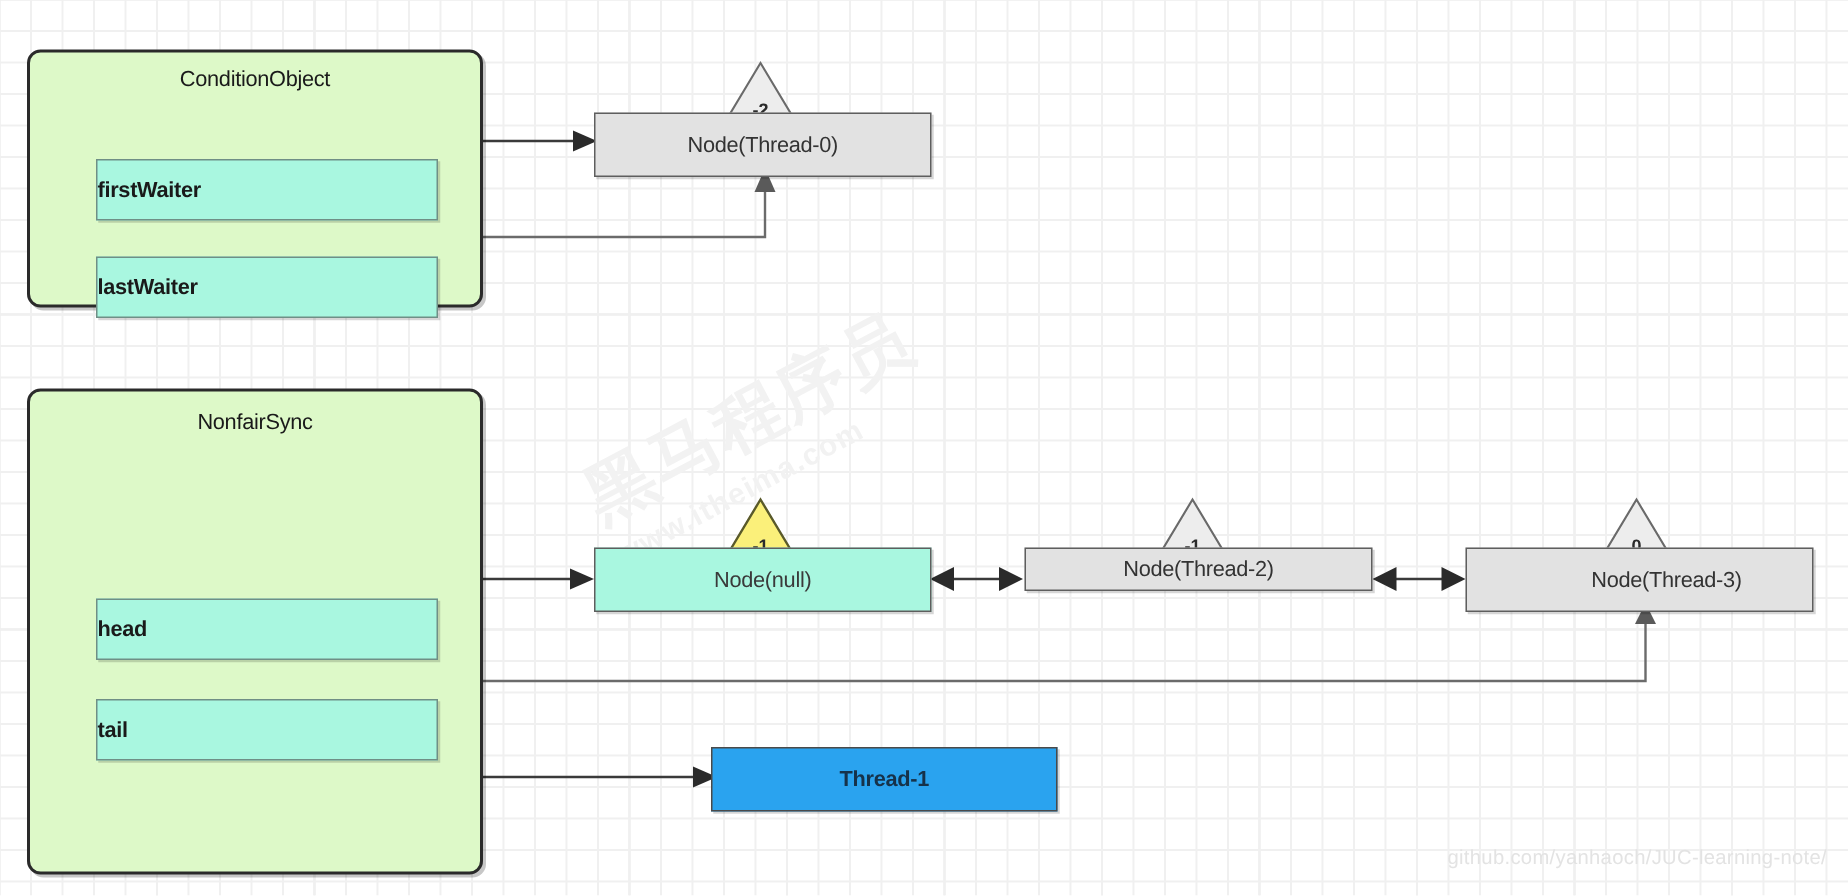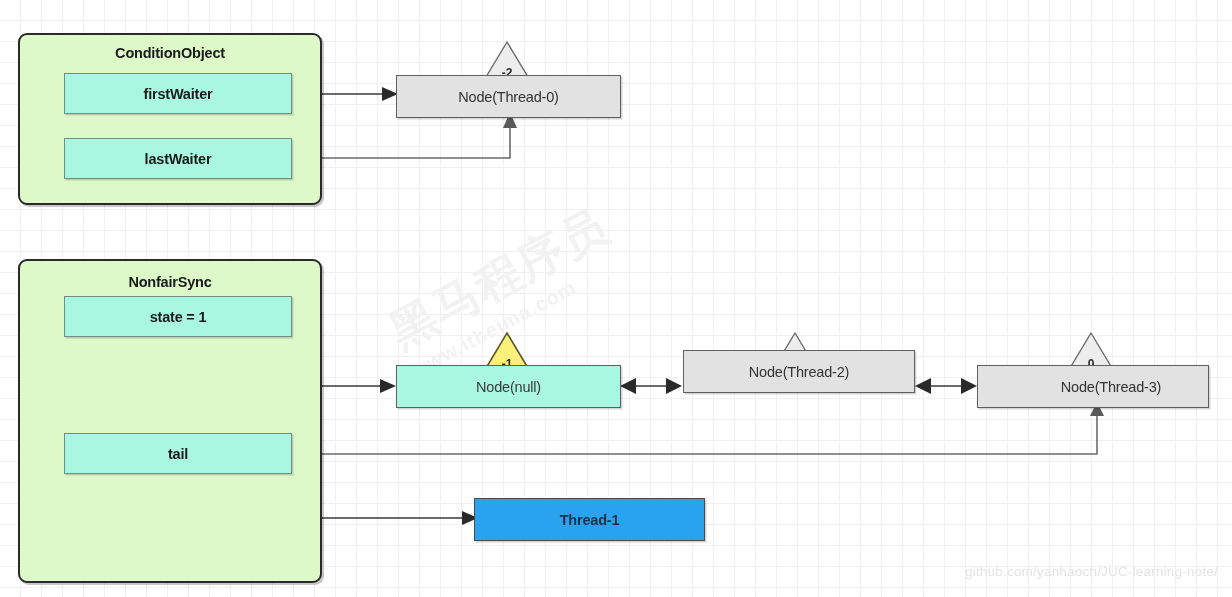--- a/index.html
+++ b/index.html
@@ -59,39 +59,39 @@
     border-radius: 9px;
     box-sizing: border-box;
     box-shadow: 2px 2px 0 rgba(0,0,0,0.22);
   }
   .group-title {
     position: absolute;
     left: 0;
     right: 0;
     text-align: center;
     font-size: 14.5px;
-    font-weight: bold;
+    font-weight: normal;
     color: #1a1a1a;
     letter-spacing: -0.2px;
   }
 
   
   .field {
     position: absolute;
     background: #a9f7e0;
     border: 1px solid #6f8f86;
     box-sizing: border-box;
     display: flex;
     align-items: center;
-    justify-content: center;
     font-size: 14.5px;
     font-weight: bold;
     color: #1a1a1a;
     letter-spacing: -0.2px;
     box-shadow: 1.5px 1.5px 0 rgba(0,0,0,0.16);
+    margin-top: 33px;
   }
 
   
   .node {
     position: absolute;
     box-sizing: border-box;
     border: 1px solid #5e5e5e;
     display: flex;
     align-items: center;
     justify-content: center;
@@ -196,22 +196,22 @@
   <div class="field" style="left:64px; top:73px; width:228px; height:41px;">
     <span>firstWaiter</span>
   </div>
   <div class="field" style="left:64px; top:138px; width:228px; height:41px;">
     <span>lastWaiter</span>
   </div>
 
   <div class="group" style="left:18px; top:249px; width:304px; height:324px;margin-top:10px;">
     <div class="group-title" style="top:13px;">NonfairSync</div>
   </div>
-  <div class="field" style="left:64px; top:296px; width:228px; height:41px;">
-    <span>state = 1</span>
+  <div class="field" style="left:64px; top:366px; width:228px; height:41px;">
+    <span>head</span>
   </div>
   <div class="field" style="left:64px; top:433px; width:228px; height:41px;">
     <span>tail</span>
   </div>
 
   <div class="flag" style="left:481px; top:40px;">
     <svg width="52" height="44" viewBox="0 0 52 44">
       <polygon points="26,2 50,42 2,42" fill="#ededed" stroke="#6a6a6a" stroke-width="1.4"></polygon>
     </svg>
     <div class="flag-label">-2</div>
@@ -229,21 +229,21 @@
   <div class="node mint" style="left:396px; top:365px; width:225px; height:43px;">
     <span>Node(null)</span>
   </div>
 
   <div class="flag" style="left:769px; top:331px;">
     <svg width="52" height="44" viewBox="0 0 52 44">
       <polygon points="26,2 50,42 2,42" fill="#ededed" stroke="#6a6a6a" stroke-width="1.4"></polygon>
     </svg>
     <div class="flag-label">-1</div>
   </div>
-  <div class="node gray" style="left:683px; top:350px; width:232px; height:43px;justify-content:center;">
+  <div class="node gray" style="left:683px; top:365px; width:232px; height:29px;justify-content:center;">
     <span>Node(Thread-2)</span>
   </div>
 
   <div class="flag" style="left:1065px; top:331px;">
     <svg width="52" height="44" viewBox="0 0 52 44">
       <polygon points="26,2 50,42 2,42" fill="#ededed" stroke="#6a6a6a" stroke-width="1.4"></polygon>
     </svg>
     <div class="flag-label">0</div>
   </div>
   <div class="node gray" style="left:977px; top:365px; width:232px; height:43px;padding-left:36px;">

